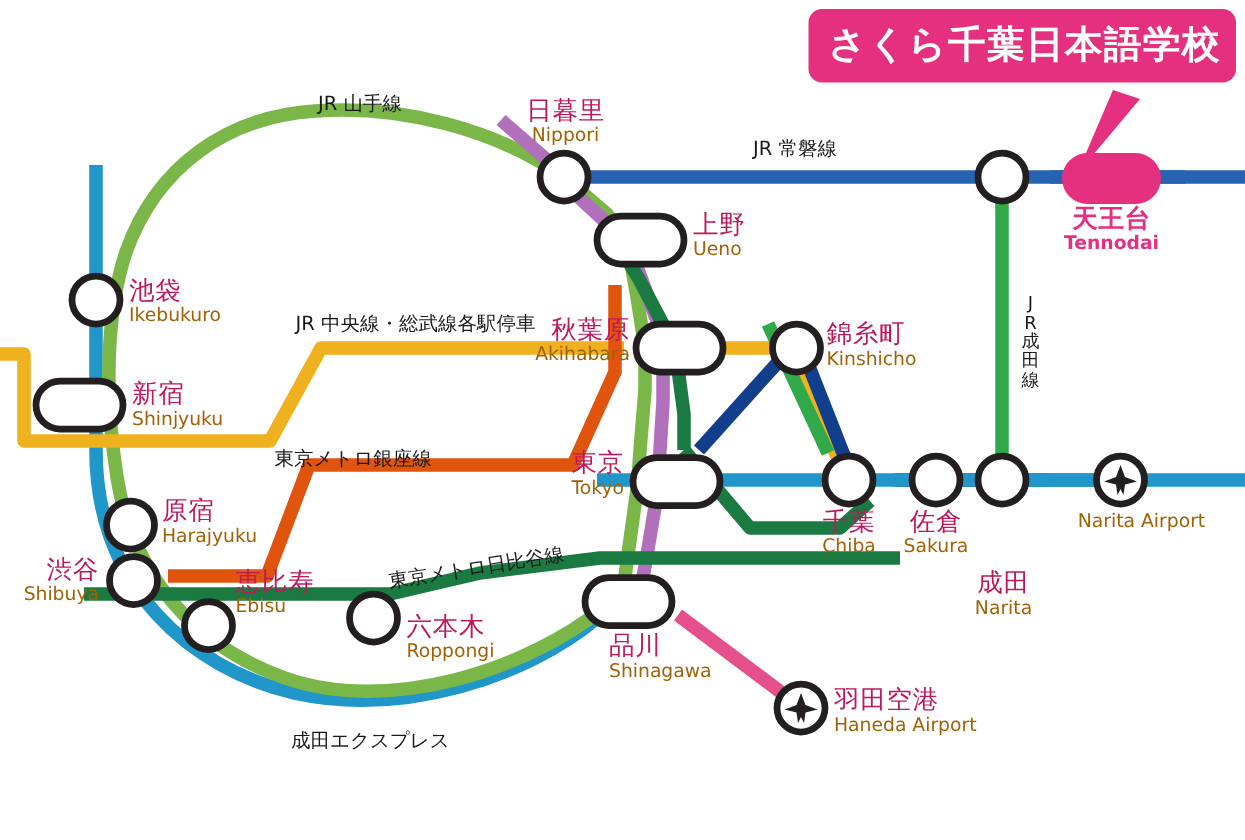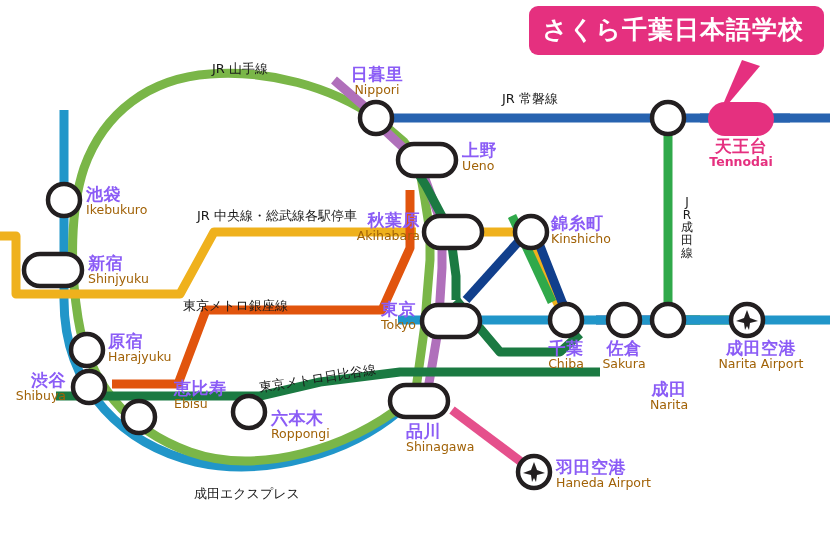--- a/index.html
+++ b/index.html
@@ -3,28 +3,28 @@
 <meta charset="utf-8">
 <style>
   html,body{margin:0;padding:0;background:#ffffff;}
   body{
     font-family:"DejaVu Sans","Liberation Sans",sans-serif;
     width:830px;height:560px;overflow:hidden;
   }
   #map-root{position:relative;width:830px;height:560px;background:#fff;}
   svg#rail-svg{position:absolute;left:0;top:0;width:830px;height:560px;}
   .lbl{position:absolute;white-space:nowrap;}
-  .stn-jp{font-size:17px;font-weight:bold;color:#8b5cf6;line-height:1.02;letter-spacing:0.5px;}
+  .stn-jp{font-size:17px;font-weight:normal;color:#be185d;line-height:1.02;letter-spacing:0.5px;}
   .stn-en{font-size:12.5px;color:#a16207;line-height:1.05;}
   .stn-jp-hl{font-size:17px;font-weight:bold;color:#e5307f;line-height:1.02;letter-spacing:0.5px;}
   .stn-en-hl{font-size:12.5px;color:#e5307f;font-weight:bold;line-height:1.05;}
   .line-lbl{font-size:13px;color:#1a1a1a;white-space:nowrap;}
   .line-lbl-v{font-size:12px;color:#1a1a1a;line-height:1.06;text-align:center;width:14px;}
   .callout{position:absolute;background:#e5307f;border-radius:9px;color:#fff;
-    font-size:25px;font-weight:bold;letter-spacing:1px;padding:7px 20px 9px 13px;}
+    font-size:25px;font-weight:bold;letter-spacing:1px;padding:7px 10px 9px 13px;}
   .ta-r{text-align:right;}
   .ta-c{text-align:center;}
 </style>
 </head>
 <body>
 
 <div id="map-root">
 
   <svg id="rail-svg" viewBox="0 0 830 560">
     <g fill="none" stroke-linecap="butt" stroke-linejoin="round">
@@ -158,21 +158,21 @@
   <div class="lbl" style="left:108px;top:333px;">
     <div class="stn-jp">原宿</div>
     <div class="stn-en">Harajyuku</div>
   </div>
 
   <div class="lbl ta-r" style="left:0px;top:372px;width:66px;">
     <div class="stn-jp">渋谷</div>
     <div class="stn-en">Shibuya</div>
   </div>
 
-  <div class="lbl" style="left:157px;top:380px;margin-left:17px;">
+  <div class="lbl" style="left:157px;top:380px;">
     <div class="stn-jp">恵比寿</div>
     <div class="stn-en">Ebisu</div>
   </div>
 
   <div class="lbl" style="left:271px;top:410px;">
     <div class="stn-jp">六本木</div>
     <div class="stn-en">Roppongi</div>
   </div>
 
   <div class="lbl" style="left:406px;top:423px;">
@@ -214,21 +214,20 @@
     <div class="stn-jp">千葉</div>
     <div class="stn-en">Chiba</div>
   </div>
 
   <div class="lbl ta-c" style="left:638px;top:340px;width:62px;margin-top:41px;">
     <div class="stn-jp">成田</div>
     <div class="stn-en">Narita</div>
   </div>
 
   <div class="lbl ta-c" style="left:700px;top:340px;width:122px;">
-    <div class="stn-jp">成田空港</div>
     <div class="stn-en">Narita Airport</div>
   </div>
 
   <div class="lbl" style="left:556px;top:459px;">
     <div class="stn-jp">羽田空港</div>
     <div class="stn-en">Haneda Airport</div>
   </div>
 
 
   <div class="lbl ta-c" style="left:697px;top:138px;width:88px;">

